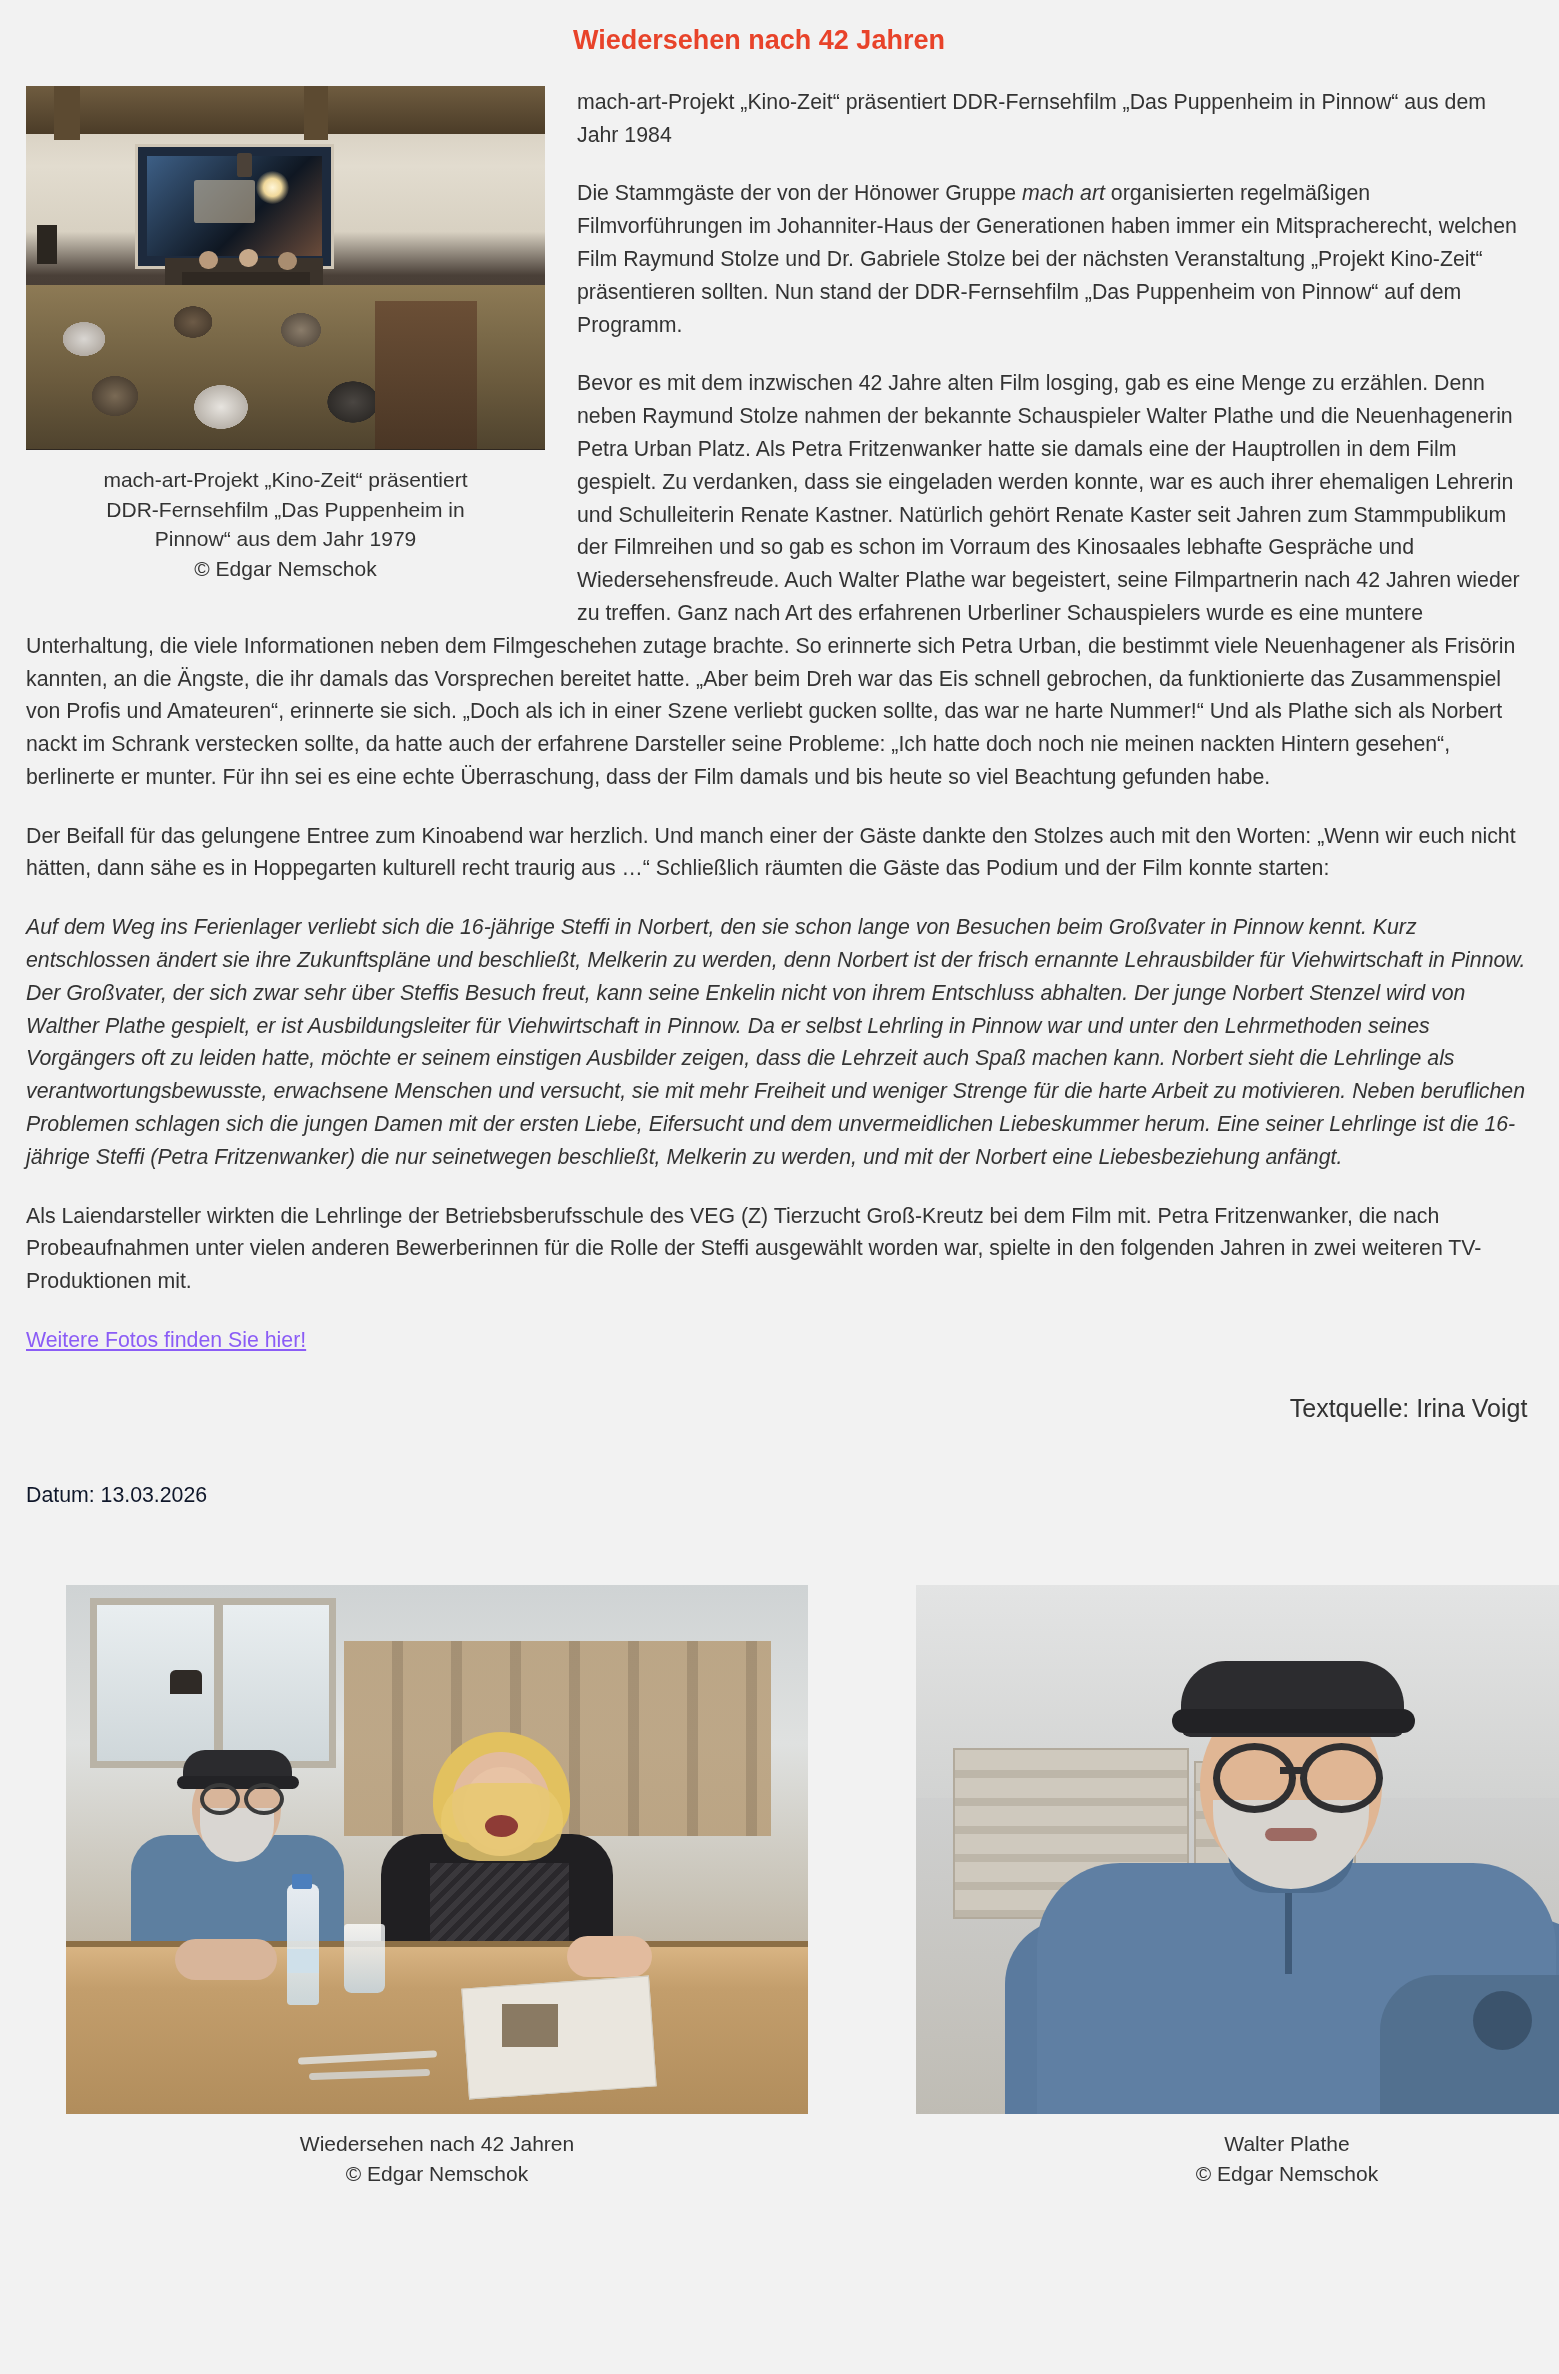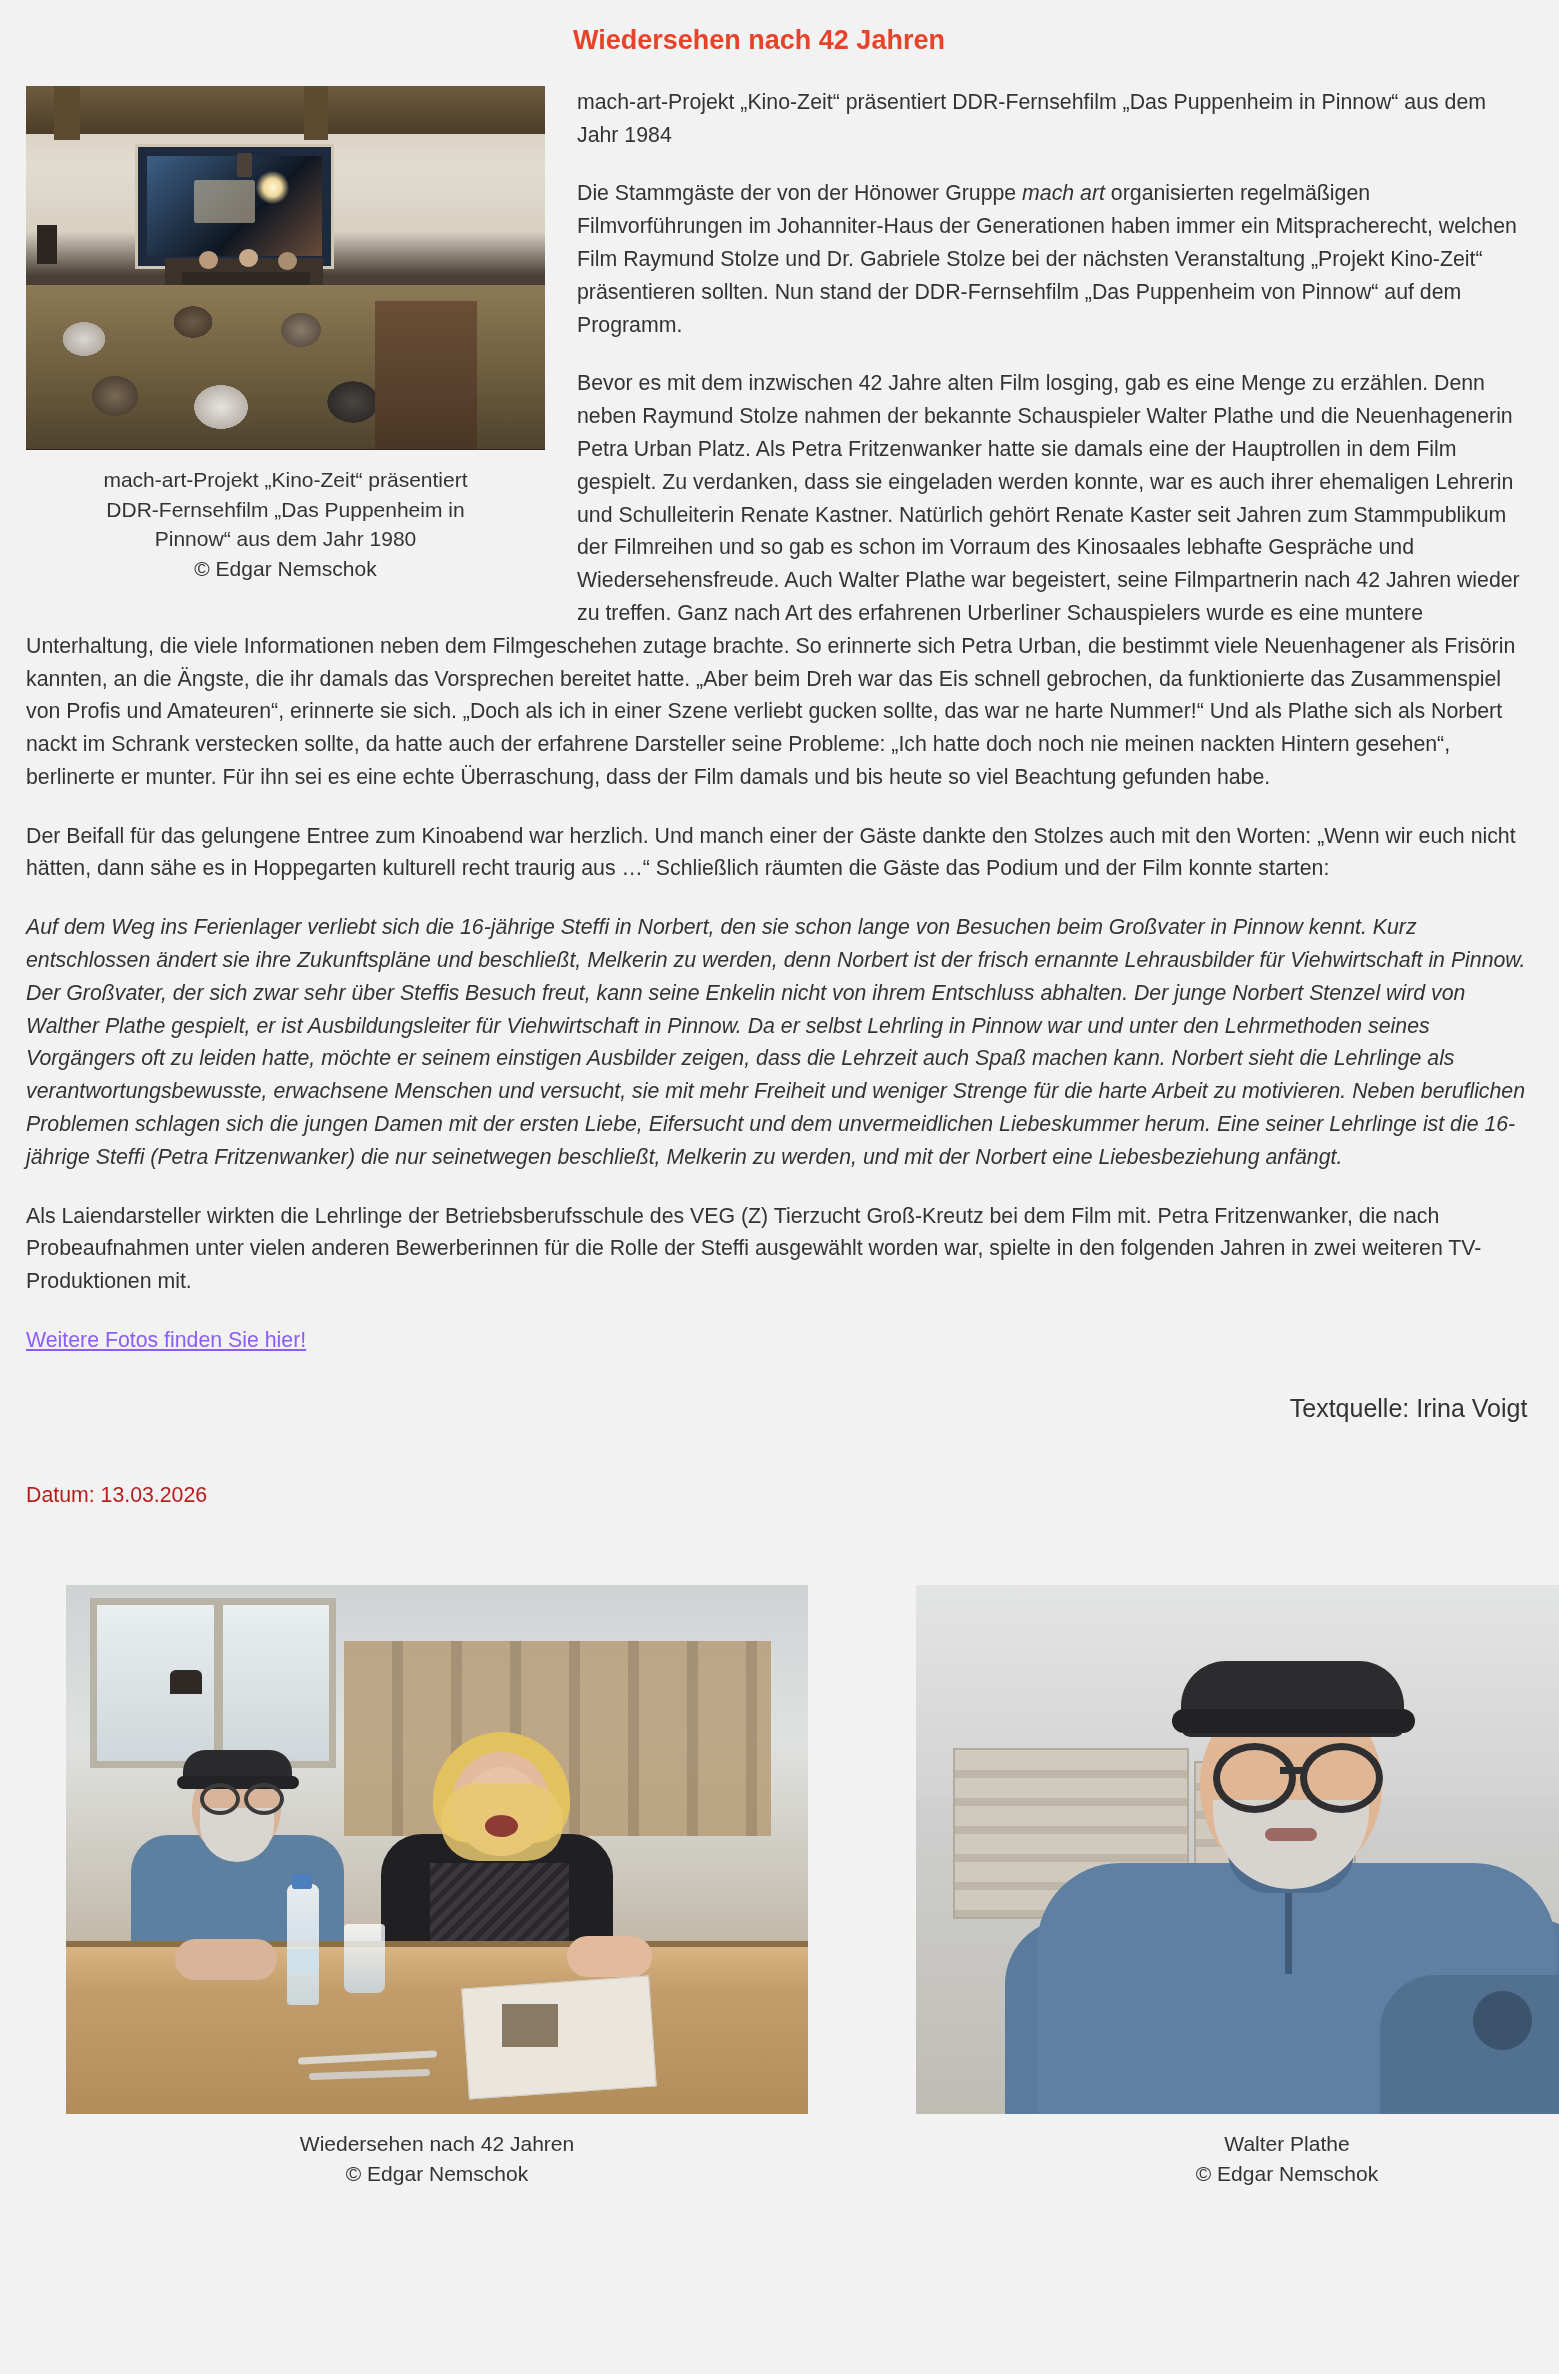--- a/index.html
+++ b/index.html
@@ -75,21 +75,21 @@
     font-size: 25px;
     line-height: 1.54;
     text-align: right;
     margin: 0 5.6px 52px 0;
     color: #333333;
   }
   .date-line {
     font-size: 21.3px;
     line-height: 1.54;
     margin: 0 0 58px 0;
-    color: #b91c1c;
+    color: #0f172a;
   }
   .bottom-grid {
     display: flex;
     gap: 28px;
     align-items: flex-start;
     padding-bottom: 56px;
   }
   .bottom-cell { width: 742px; }
   .bottom-cell .photo {
     width: 742px;
@@ -213,21 +213,21 @@
       <div class="ph p1-stage"></div>
       <div class="ph p1-tbl"></div>
       <div class="ph p1-h1"></div>
       <div class="ph p1-h2"></div>
       <div class="ph p1-h3"></div>
       <div class="ph p1-aud"></div>
       <div class="ph p1-floor"></div>
     </div>
     <figcaption class="caption">mach-art-Projekt „Kino-Zeit“ präsentiert
 DDR-Fernsehfilm „Das Puppenheim in
-Pinnow“ aus dem Jahr 1980
+Pinnow“ aus dem Jahr 1979
 © Edgar Nemschok</figcaption>
   </figure>
 
   <p class="body-text">mach-art-Projekt „Kino-Zeit“ präsentiert DDR-Fernsehfilm „Das Puppenheim in Pinnow“ aus dem Jahr 1984</p>
 
   <p class="body-text">
     <span>Die Stammgäste der von der Hönower Gruppe </span><span class="inline-em">mach art</span><span> organisierten regelmäßigen Filmvorführungen im Johanniter-Haus der Generationen haben immer ein Mitspracherecht, welchen Film Raymund Stolze und Dr. Gabriele Stolze bei der nächsten Veranstaltung „Projekt Kino-Zeit“ präsentieren sollten. Nun stand der DDR-Fernsehfilm „Das Puppenheim von Pinnow“ auf dem Programm.</span>
   </p>
 
   <p class="body-text">Bevor es mit dem inzwischen 42 Jahre alten Film losging, gab es eine Menge zu erzählen. Denn neben Raymund Stolze nahmen der bekannte Schauspieler Walter Plathe und die Neuenhagenerin Petra Urban Platz. Als Petra Fritzenwanker hatte sie damals eine der Hauptrollen in dem Film gespielt. Zu verdanken, dass sie eingeladen werden konnte, war es auch ihrer ehemaligen Lehrerin und Schulleiterin Renate Kastner. Natürlich gehört Renate Kaster seit Jahren zum Stammpublikum der Filmreihen und so gab es schon im Vorraum des Kinosaales lebhafte Gespräche und Wiedersehensfreude. Auch Walter Plathe war begeistert, seine Filmpartnerin nach 42 Jahren wieder zu treffen. Ganz nach Art des erfahrenen Urberliner Schauspielers wurde es eine muntere Unterhaltung, die viele Informationen neben dem Filmgeschehen zutage brachte. So erinnerte sich Petra Urban, die bestimmt viele Neuenhagener als Frisörin kannten, an die Ängste, die ihr damals das Vorsprechen bereitet hatte. „Aber beim Dreh war das Eis schnell gebrochen, da funktionierte das Zusammenspiel von Profis und Amateuren“, erinnerte sie sich. „Doch als ich in einer Szene verliebt gucken sollte, das war ne harte Nummer!“ Und als Plathe sich als Norbert nackt im Schrank verstecken sollte, da hatte auch der erfahrene Darsteller seine Probleme: „Ich hatte doch noch nie meinen nackten Hintern gesehen“, berlinerte er munter. Für ihn sei es eine echte Überraschung, dass der Film damals und bis heute so viel Beachtung gefunden habe.</p>

